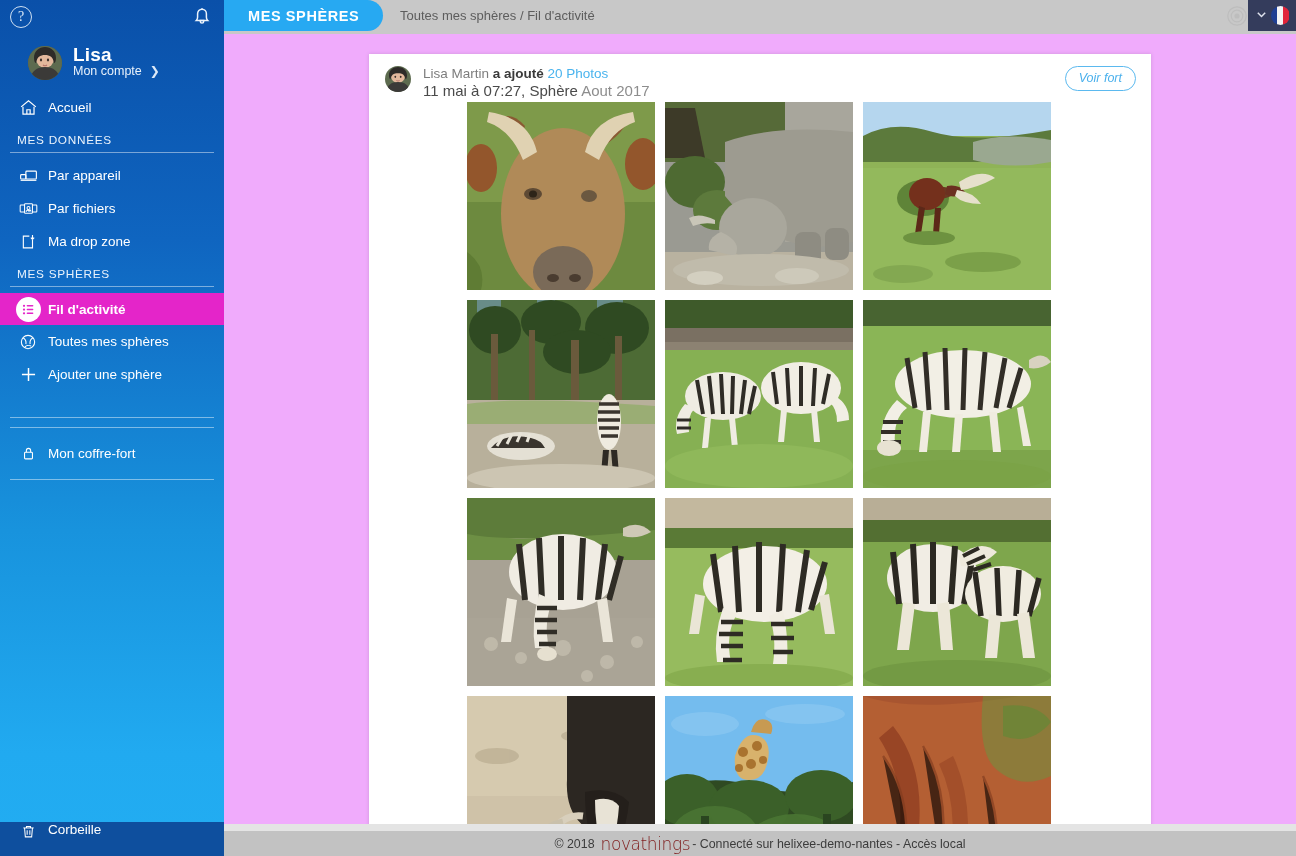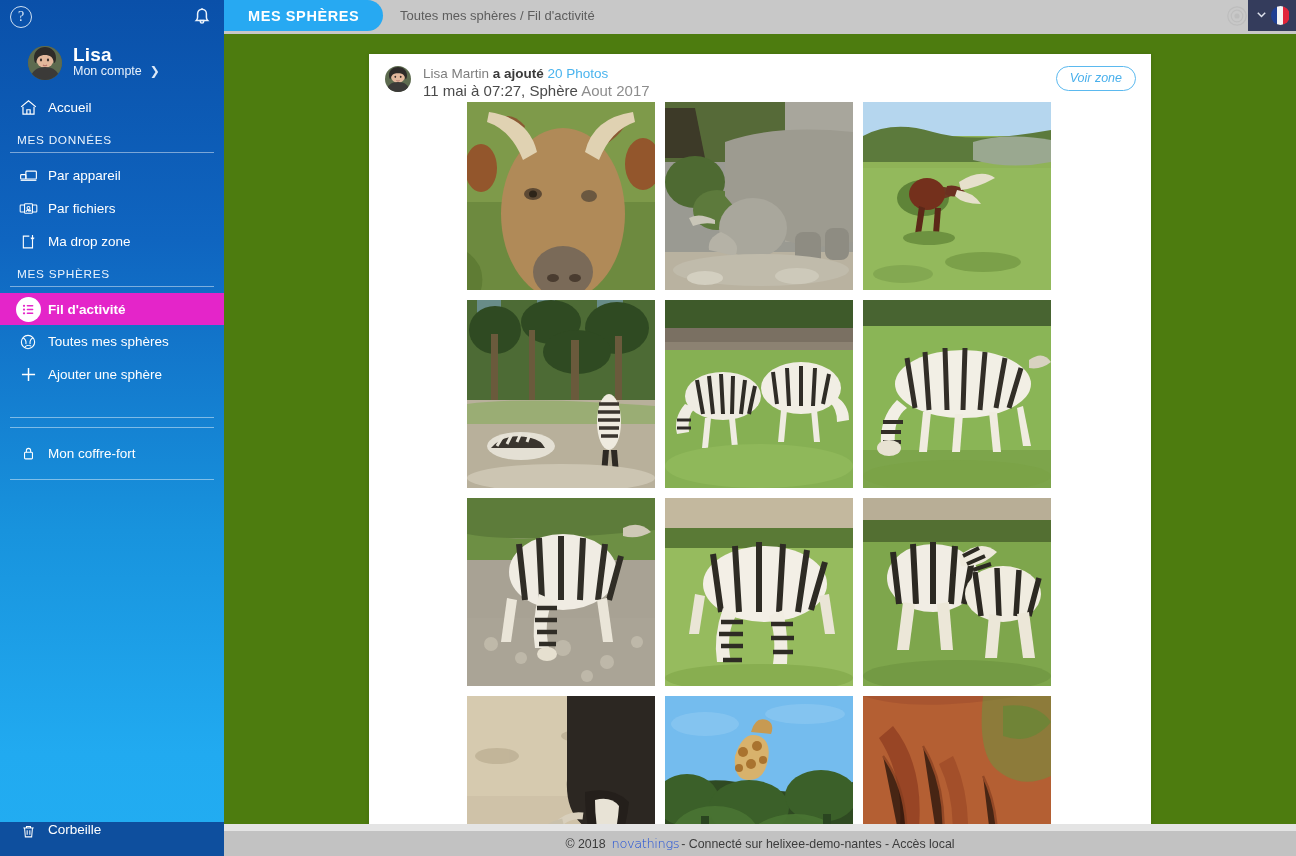--- a/index.html
+++ b/index.html
@@ -108,21 +108,21 @@
   .flag .b { background: #1f3f93; }
   .flag .w { background: #f4f4f4; }
   .flag .r { background: #e1243a; }
   .topbar-underline {
     position: absolute; left: 0; top: 31px; width: 1072px; height: 3px; background: #c8c8c8;
   }
 
   
   #main {
     position: absolute; left: 224px; top: 34px; width: 1072px; height: 790px;
-    background: #4d7c0f; overflow: hidden;
+    background: #f0abfc; overflow: hidden;
   }
   .card {
     position: absolute; left: 145px; top: 20px; width: 782px; height: 790px;
     background: #fff; box-shadow: 0 0 4px rgba(0,0,0,.13);
   }
   .card-head { position: relative; height: 46px; padding: 11px 0 0 16px; display: flex; }
   .ch-avatar { width: 26px; height: 26px; border-radius: 50%; overflow: hidden; flex: 0 0 26px; margin-top: 1px; }
   .ch-text { margin-left: 12px; }
   .ch-line1 { font-size: 13.5px; color: #7d7d7d; line-height: 17px; }
   .ch-line1 b { color: #3a3a3a; font-weight: bold; }
@@ -144,21 +144,21 @@
   .photo { width: 188px; height: 188px; overflow: hidden; background: #c8cfc2; }
   .photo svg { display: block; width: 188px; height: 188px; }
 
   
   #footer {
     position: absolute; left: 224px; bottom: 0; width: 1072px; height: 25px;
     background: #c2c2c2; display: flex; align-items: center; justify-content: center;
     font-size: 12.4px; color: #3c3c3c;
   }
   #footer .brand {
-    color: #1d4ed8; font-size: 13px; letter-spacing: -0.4px; margin: 0 2px 0 6px;
+    color: #7f1d1d; font-size: 17px; letter-spacing: -0.4px; margin: 0 2px 0 6px;
     font-family: "DejaVu Sans", sans-serif; font-weight: 300;
   }
   #footer .copy { font-size: 12.4px; }
 </style>
 </head>
 <body>
 
 <div id="app">
 
   <div id="sidebar">
@@ -354,21 +354,21 @@
         <div class="ch-text">
           <div class="ch-line1">
             <span>Lisa Martin</span>
             <b>a ajouté</b>
             <a href="#">20 Photos</a>
           </div>
           <div class="ch-line2">
             <span>11 mai à 07:27, Sphère </span><span class="dim">Aout 2017</span>
           </div>
         </div>
-        <div class="voir-plus">Voir zone</div>
+        <div class="voir-plus">Voir fort</div>
       </div>
 
       <div class="photo-grid">
 
         <div class="photo">
           <svg viewBox="0 0 188 188" preserveAspectRatio="xMidYMid slice">
             <rect width="188" height="188" fill="#7e9a4a"></rect>
             <rect y="100" width="188" height="88" fill="#6d8a3f"></rect>
             <ellipse cx="96" cy="112" rx="62" ry="86" fill="#b08a58"></ellipse>
             <path d="M30 20q12 -14 28 4 l-6 16q-14 -8 -22 -20z" fill="#8a5a33"></path>

